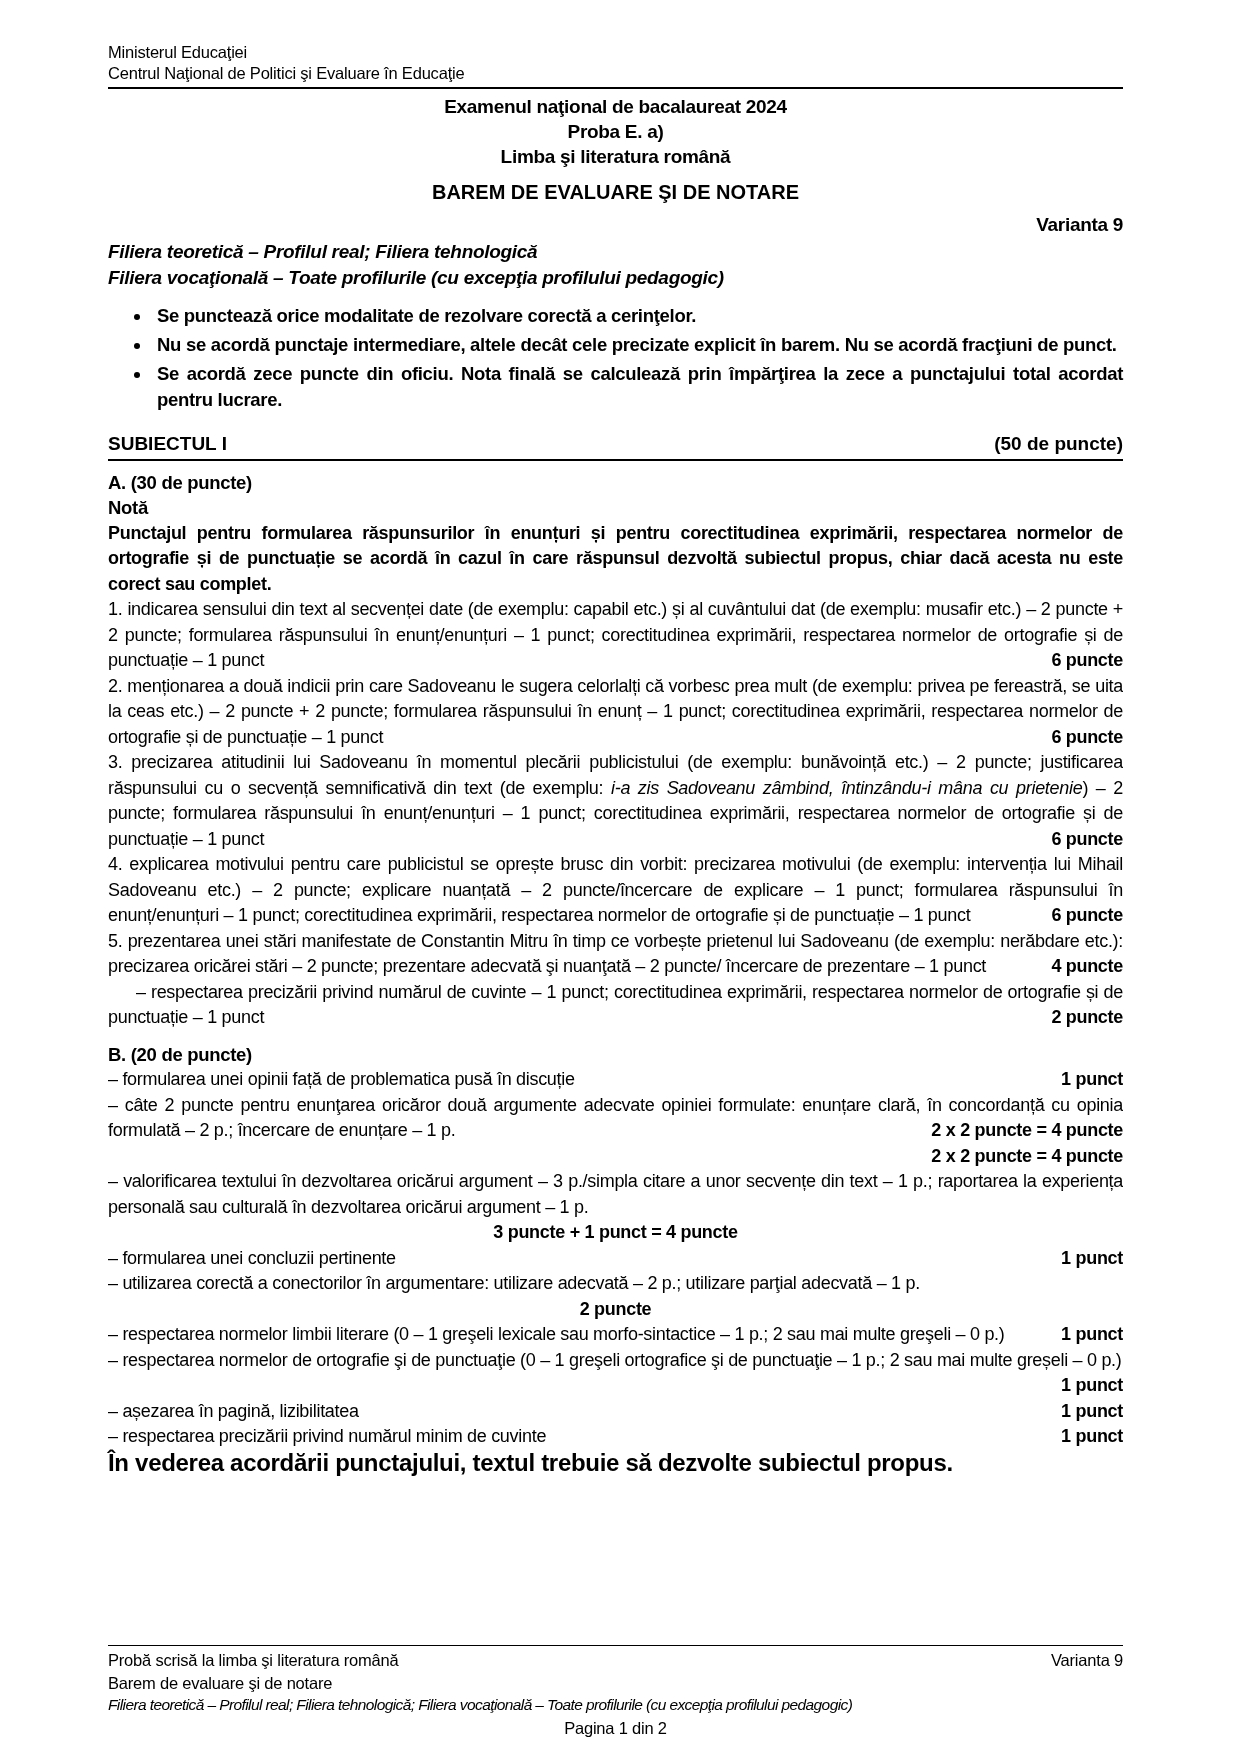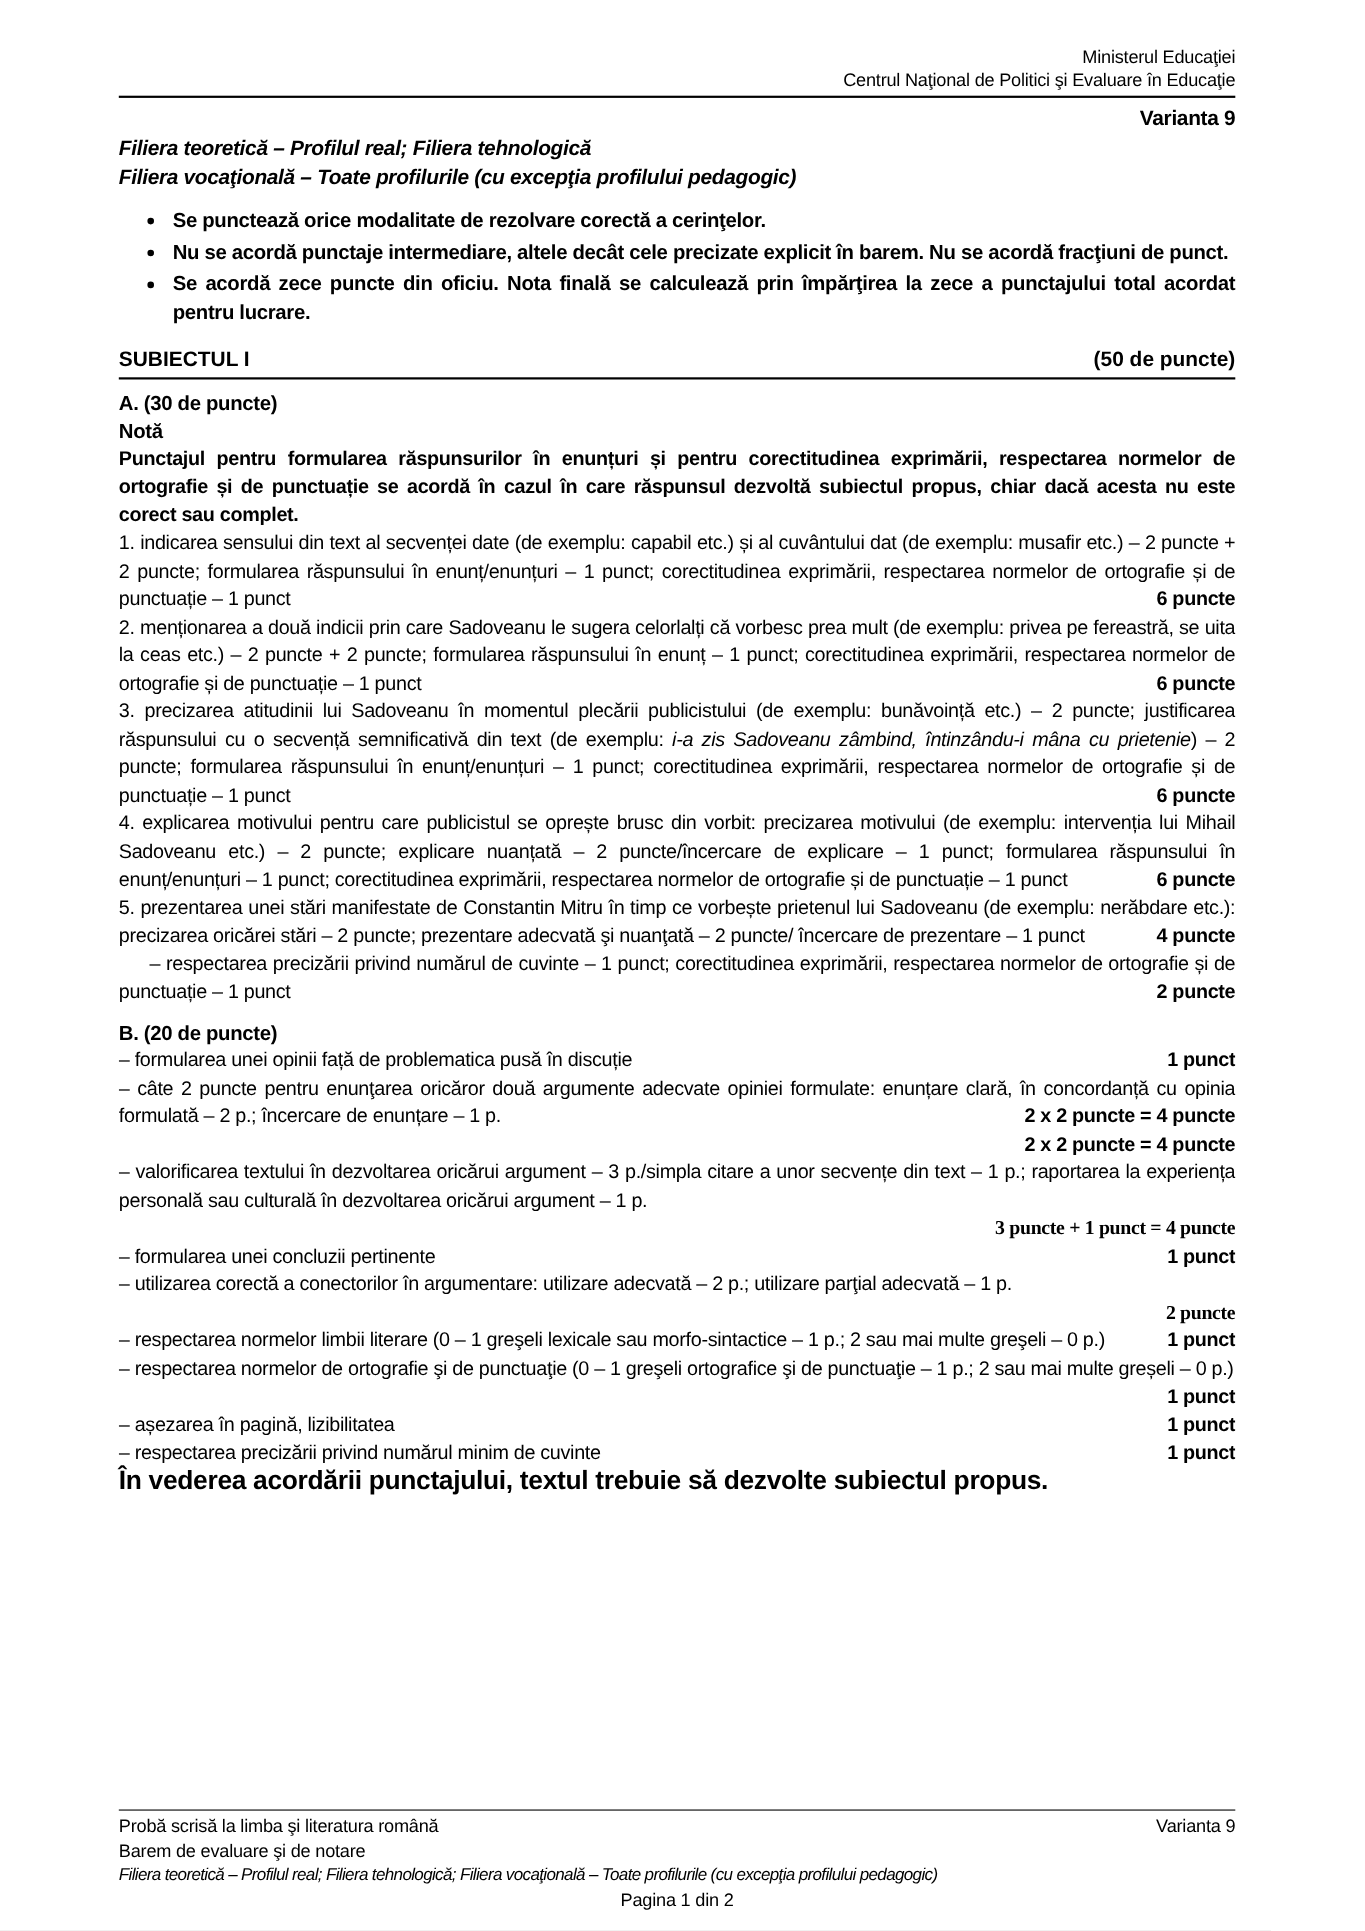--- a/index.html
+++ b/index.html
@@ -13,21 +13,21 @@
     color: #000000;
     font-family: "Liberation Sans", "DejaVu Sans", sans-serif;
     font-size: 18px;
     line-height: 25.5px;
     letter-spacing: -0.3px;
     padding: 42px 118px 0 108px;
     overflow: hidden;
   }
   .bold { font-weight: bold; }
 
-  .doc-header { text-align: right; font-size: 16.5px; line-height: 21px; letter-spacing: -0.2px; }
+  .doc-header { text-align: left; font-size: 16.5px; line-height: 21px; letter-spacing: -0.2px; }
   .header-rule { border: none; border-top: 2px solid #000; margin: 3px 0 5px 0; }
 
   .title-block { text-align: center; font-weight: bold; font-size: 19px; line-height: 25px; margin-top: 2px; }
   .title-barem { font-size: 20px; margin-top: 11px; letter-spacing: 0; }
   .variant-top { text-align: right; font-weight: bold; font-size: 19px; margin-top: 7px; line-height: 25px; }
 
   .filiera-block { font-weight: bold; font-style: italic; font-size: 19px; line-height: 26px; margin-top: 2px; }
 
   ul.rules { list-style: disc; padding-left: 44px; font-weight: bold; font-size: 18.5px; margin-top: 12px; }
   ul.rules li { text-align: justify; padding-left: 5px; margin-bottom: 3px; line-height: 26px; }
@@ -37,21 +37,21 @@
     font-weight: bold; font-size: 19px;
     border-bottom: 2.5px solid #000;
     padding-bottom: 2px;
     margin-top: 18px; margin-bottom: 9px;
     letter-spacing: 0;
   }
 
   .sec-heading { font-weight: bold; font-size: 18.5px; }
   p.item { text-align: justify; overflow: hidden; }
   .score { float: right; font-weight: bold; white-space: nowrap; padding-left: 12px; }
-  .score-line { text-align: right; font-weight: bold; font-family: Liberation Serif, serif; }
+  .score-line { text-align: center; font-weight: bold; }
   .indent-first { text-indent: 28px; }
   .gap-before { margin-top: 11px; }
   .closing { font-weight: bold; font-size: 24px; }
 
   .page-footer {
     position: absolute;
     left: 108px; right: 118px; bottom: 16px;
     font-size: 16.5px; line-height: 22.5px;
     border-top: 1.5px solid #000;
     padding-top: 3px;
@@ -65,20 +65,26 @@
 <body>
 
 <div class="page">
 
   <div class="doc-header">
     <div>Ministerul Educaţiei</div>
     <div>Centrul Naţional de Politici şi Evaluare în Educaţie</div>
   </div>
   <hr class="header-rule">
 
+  <div class="title-block">
+    <div>Examenul naţional de bacalaureat 2024</div>
+    <div>Proba E. a)</div>
+    <div>Limba şi literatura română</div>
+    <div class="title-barem">BAREM DE EVALUARE ŞI DE NOTARE</div>
+  </div>
 
   <div class="variant-top">Varianta 9</div>
 
   <div class="filiera-block">
     <div>Filiera teoretică – Profilul real; Filiera tehnologică</div>
     <div>Filiera vocaţională – Toate profilurile (cu excepţia profilului pedagogic)</div>
   </div>
 
   <ul class="rules">
     <li>Se punctează orice modalitate de rezolvare corectă a cerinţelor.</li>

